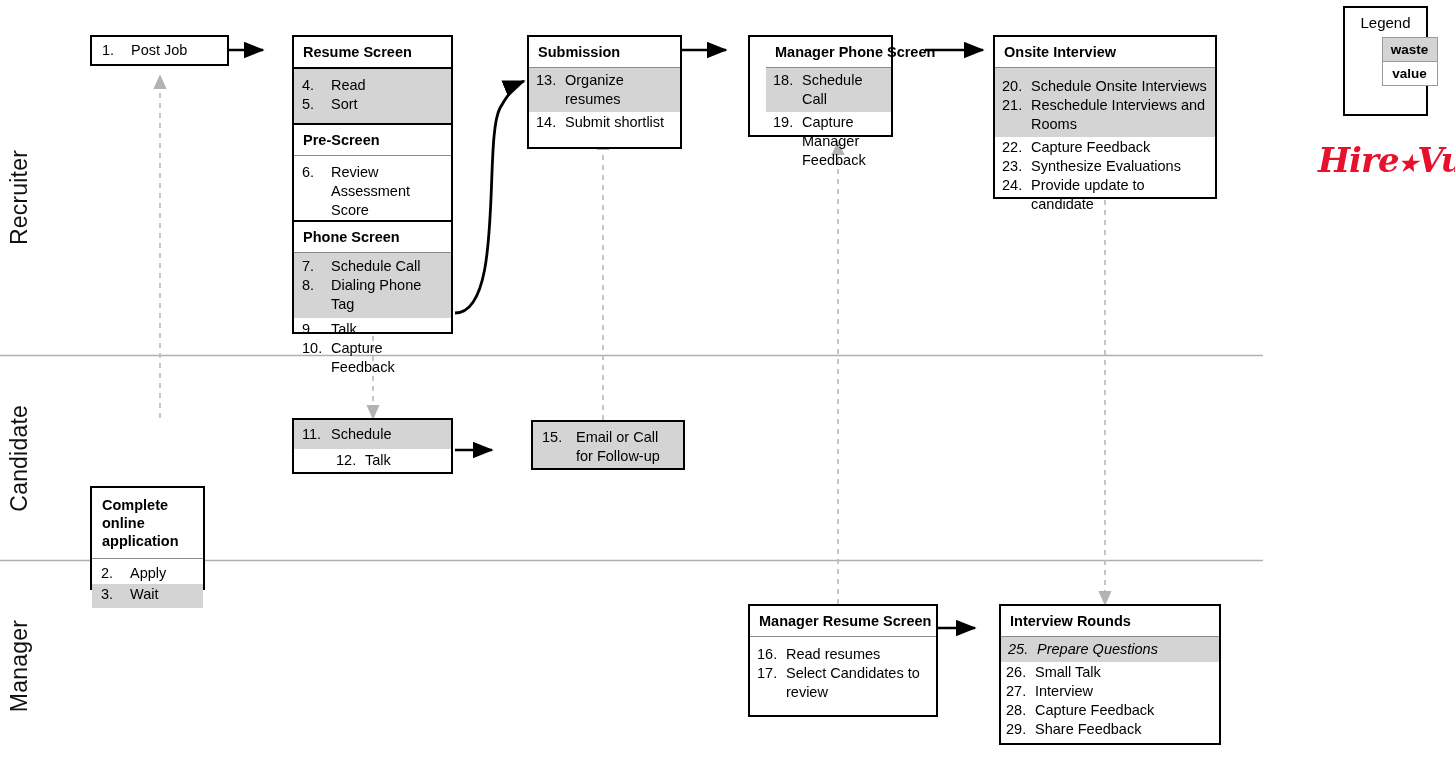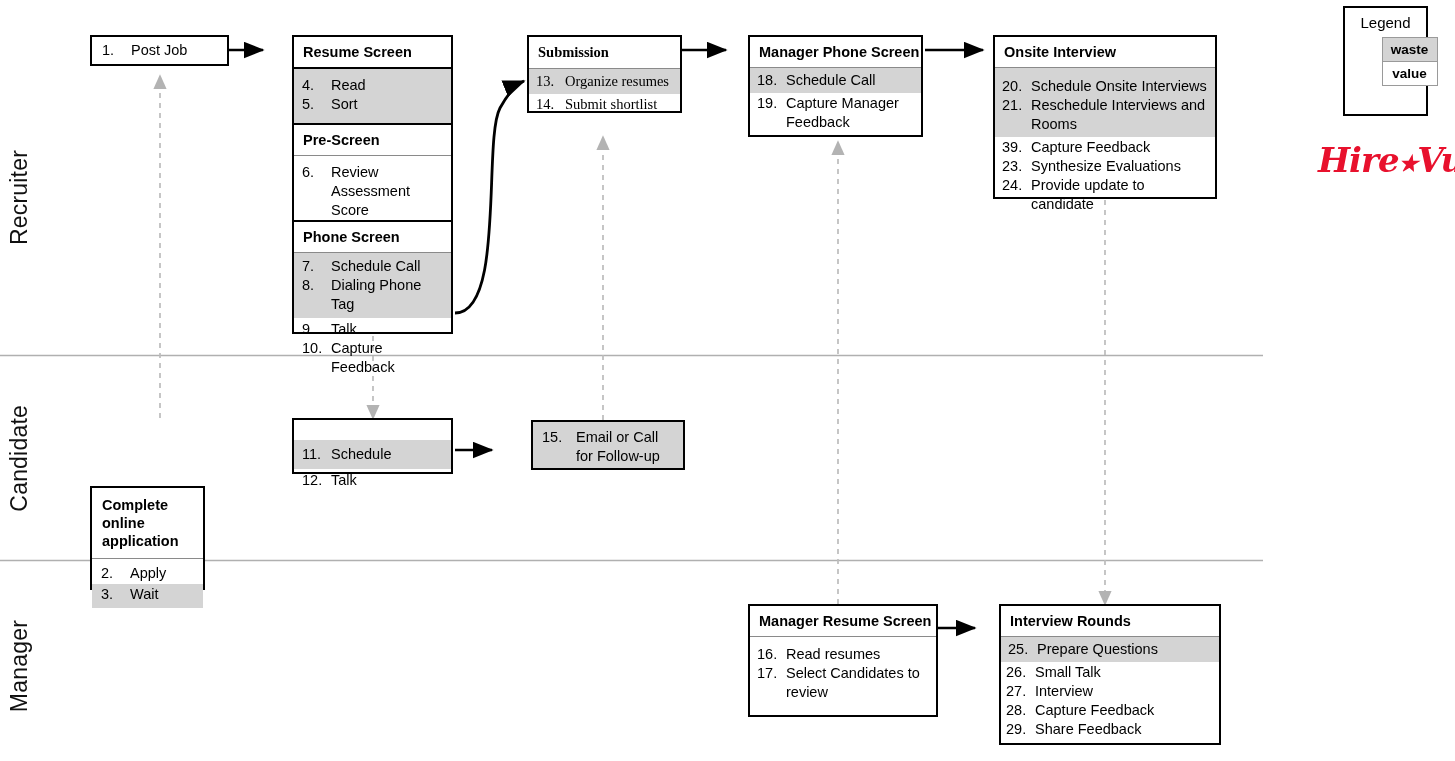--- a/index.html
+++ b/index.html
@@ -117,37 +117,37 @@
       <span class="n">9.</span>
       <span class="t">Talk</span>
     </div>
     <div class="row">
       <span class="n">10.</span>
       <span class="t">Capture Feedback</span>
     </div>
   </div>
 </div>
 
-<div class="box" style="left:527px;top:35px;width:155px;height:78px;font-family:Liberation Serif, serif;">
+<div class="box" style="left:527px;top:35px;width:155px;height:114px;">
   <div class="hdr thin">Submission</div>
   <div class="sect waste" style="padding:3px 4px 3px 7px;">
     <div class="row">
       <span class="n">13.</span>
       <span class="t">Organize resumes</span>
     </div>
   </div>
   <div class="sect" style="padding:1px 4px 3px 7px;">
     <div class="row">
       <span class="n">14.</span>
       <span class="t">Submit shortlist</span>
     </div>
   </div>
 </div>
 
-<div class="box" style="left:748px;top:35px;width:175px;height:102px;">
+<div class="box" style="left:748px;top:35px;width:145px;height:102px;padding-left:16px;">
   <div class="hdr thin">Manager Phone Screen</div>
   <div class="sect waste" style="padding:3px 4px 3px 7px;">
     <div class="row">
       <span class="n">18.</span>
       <span class="t">Schedule Call</span>
     </div>
   </div>
   <div class="sect" style="padding:1px 4px 3px 7px;">
     <div class="row">
       <span class="n">19.</span>
@@ -163,21 +163,21 @@
       <span class="n">20.</span>
       <span class="t">Schedule Onsite Interviews</span>
     </div>
     <div class="row">
       <span class="n">21.</span>
       <span class="t">Reschedule Interviews and Rooms</span>
     </div>
   </div>
   <div class="sect" style="padding:1px 4px 3px 7px;">
     <div class="row">
-      <span class="n">39.</span>
+      <span class="n">22.</span>
       <span class="t">Capture Feedback</span>
     </div>
     <div class="row">
       <span class="n">23.</span>
       <span class="t">Synthesize Evaluations</span>
     </div>
     <div class="row">
       <span class="n">24.</span>
       <span class="t">Provide update to candidate</span>
     </div>
@@ -194,27 +194,27 @@
   </div>
   <div class="sect waste" style="padding:1px 4px 4px 9px;">
     <div class="row">
       <span class="n">3.</span>
       <span class="t">Wait</span>
     </div>
   </div>
 </div>
 
 <div class="box" style="left:292px;top:418px;width:161px;height:56px;">
-  <div class="sect waste" style="padding:5px 4px 5px 8px;margin-top:20px;">
+  <div class="sect waste" style="padding:5px 4px 5px 8px;">
     <div class="row">
       <span class="n">11.</span>
       <span class="t">Schedule</span>
     </div>
   </div>
-  <div class="sect" style="padding:2px 4px 4px 8px;">
+  <div class="sect" style="padding:2px 4px 4px 8px;margin-left:34px;">
     <div class="row">
       <span class="n">12.</span>
       <span class="t">Talk</span>
     </div>
   </div>
 </div>
 
 <div class="box waste" style="left:531px;top:420px;width:154px;height:50px;">
   <div class="rows" style="padding:6px 6px 6px 9px;">
     <div class="row">
@@ -233,21 +233,21 @@
     </div>
     <div class="row">
       <span class="n">17.</span>
       <span class="t">Select Candidates to review</span>
     </div>
   </div>
 </div>
 
 <div class="box" style="left:999px;top:604px;width:222px;height:141px;">
   <div class="hdr thin">Interview Rounds</div>
-  <div class="sect waste" style="padding:3px 4px 3px 7px;">
+  <div class="sect waste" style="padding:3px 4px 3px 7px;font-style:italic;">
     <div class="row">
       <span class="n">25.</span>
       <span class="t">Prepare Questions</span>
     </div>
   </div>
   <div class="sect" style="padding:1px 4px 3px 5px;">
     <div class="row">
       <span class="n">26.</span>
       <span class="t">Small Talk</span>
     </div>

